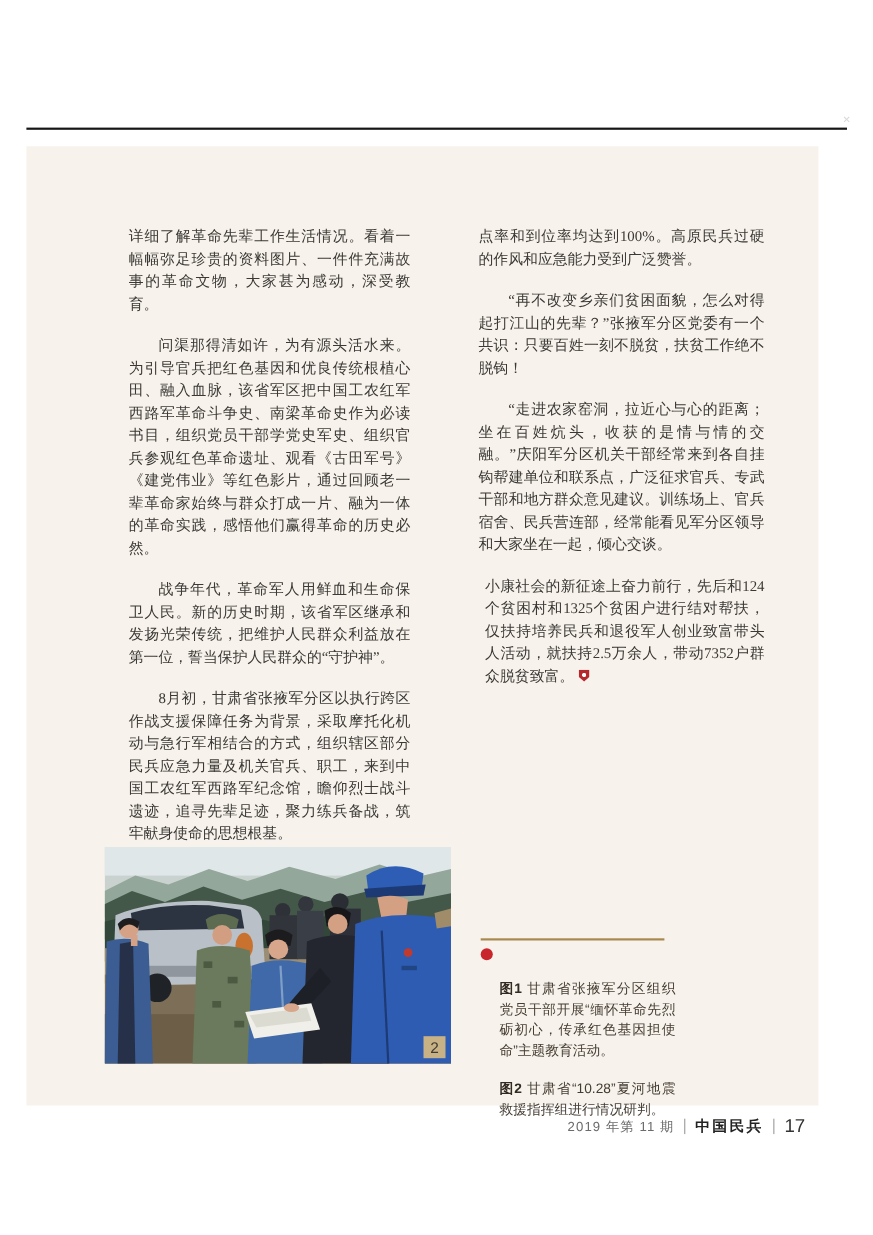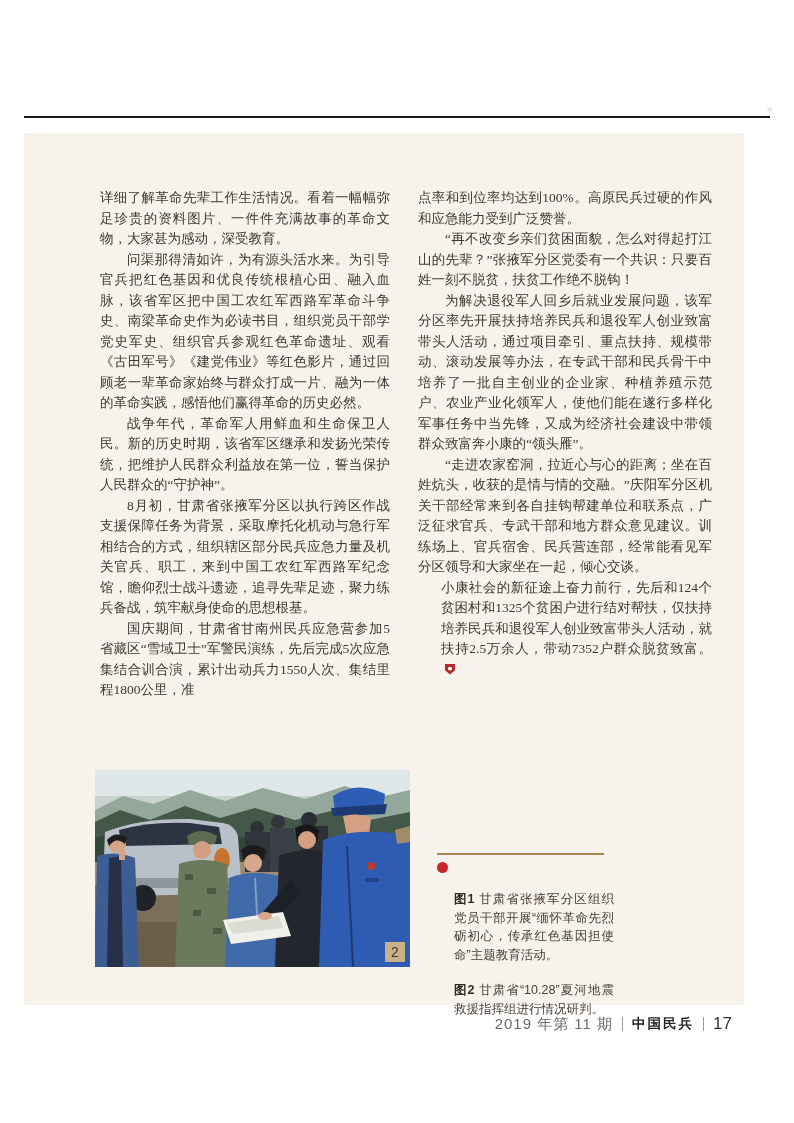--- a/index.html
+++ b/index.html
@@ -8,21 +8,21 @@
   .page{position:relative;width:794px;height:1123px;background:#ffffff;}
 
   .top-rule{position:absolute;left:24px;top:116px;width:746px;height:2px;background:#161616;}
   .print-mark{position:absolute;left:766px;top:105px;font-size:9px;color:#d8d8d8;
               font-family:"DejaVu Sans",sans-serif;}
 
   .panel{position:absolute;left:24px;top:133px;width:720px;height:872px;background:#f7f3ec;}
 
   .col{position:absolute;color:#3b3835;font-size:13.5px;line-height:20.5px;
        text-align:justify;text-justify:inter-character;}
-  .col p{margin:0;}
+  .col p{margin:17px;}
   .col p.fi{text-indent:2em;}
   .col p.bi{margin-left:23px;}
   #left-col{left:100px;top:188px;width:290px;}
   #right-col{left:418px;top:188px;width:294px;}
 
   .endmark{display:inline-block;width:10px;height:11px;margin-left:4px;vertical-align:-1px;
            background:radial-gradient(circle at 50% 42%, #ffffff 0 1.6px, #b5292e 2.2px);
            clip-path:polygon(0 0,100% 0,100% 62%,50% 100%,0 62%);}
 
   .photo{position:absolute;left:95px;top:770px;width:315px;height:197px;overflow:hidden;}
@@ -34,21 +34,21 @@
   .caption-area{position:absolute;left:437px;top:853px;width:194px;}
   .caption-rule{width:167px;height:2px;background:#a9884f;}
   .caption-bullet{width:11px;height:11px;border-radius:50%;background:#c9252c;margin-top:7px;}
   .captions{margin-top:13px;font-family:"Liberation Sans","DejaVu Sans",sans-serif;
             font-size:12.5px;line-height:18.5px;color:#453d33;text-align:justify;}
   .captions p{margin:17px;}
   .captions b{color:#322b24;}
 
   .footer{position:absolute;top:1014px;right:62px;display:flex;align-items:center;gap:9px;
           font-family:"Liberation Sans","DejaVu Sans",sans-serif;}
-  .footer .issue{font-size:15px;color:#6b6b6b;letter-spacing:1px;}
+  .footer .issue{font-size:12px;color:#6b6b6b;letter-spacing:1px;}
   .footer .sep{width:1px;height:14px;background:#9a9a9a;}
   .footer .mag{font-size:13.5px;font-weight:bold;color:#232323;letter-spacing:2px;}
   .footer .pagenum{font-size:17px;color:#333333;font-family:"Liberation Sans",sans-serif;}
 </style>
 </head>
 <body>
 
 <div class="page">
 
   <div class="top-rule"></div>
@@ -59,21 +59,20 @@
   <div class="col" id="left-col">
       <p class="">详细了解革命先辈工作生活情况。看着一幅幅弥足珍贵的资料图片、一件件充满故事的革命文物，大家甚为感动，深受教育。</p>
       <p class="fi ">问渠那得清如许，为有源头活水来。为引导官兵把红色基因和优良传统根植心田、融入血脉，该省军区把中国工农红军西路军革命斗争史、南梁革命史作为必读书目，组织党员干部学党史军史、组织官兵参观红色革命遗址、观看《古田军号》《建党伟业》等红色影片，通过回顾老一辈革命家始终与群众打成一片、融为一体的革命实践，感悟他们赢得革命的历史必然。</p>
       <p class="fi ">战争年代，革命军人用鲜血和生命保卫人民。新的历史时期，该省军区继承和发扬光荣传统，把维护人民群众利益放在第一位，誓当保护人民群众的“守护神”。</p>
       <p class="fi ">8月初，甘肃省张掖军分区以执行跨区作战支援保障任务为背景，采取摩托化机动与急行军相结合的方式，组织辖区部分民兵应急力量及机关官兵、职工，来到中国工农红军西路军纪念馆，瞻仰烈士战斗遗迹，追寻先辈足迹，聚力练兵备战，筑牢献身使命的思想根基。</p>
       <p class="fi ">国庆期间，甘肃省甘南州民兵应急营参加5省藏区“雪域卫士”军警民演练，先后完成5次应急集结合训合演，累计出动兵力1550人次、集结里程1800公里，准</p>
     </div>
   <div class="col" id="right-col">
       <p class="">点率和到位率均达到100%。高原民兵过硬的作风和应急能力受到广泛赞誉。</p>
       <p class="fi ">“再不改变乡亲们贫困面貌，怎么对得起打江山的先辈？”张掖军分区党委有一个共识：只要百姓一刻不脱贫，扶贫工作绝不脱钩！</p>
-      <p class="fi ">为解决退役军人回乡后就业发展问题，该军分区率先开展扶持培养民兵和退役军人创业致富带头人活动，通过项目牵引、重点扶持、规模带动、滚动发展等办法，在专武干部和民兵骨干中培养了一批自主创业的企业家、种植养殖示范户、农业产业化领军人，使他们能在遂行多样化军事任务中当先锋，又成为经济社会建设中带领群众致富奔小康的“领头雁”。</p>
       <p class="fi ">“走进农家窑洞，拉近心与心的距离；坐在百姓炕头，收获的是情与情的交融。”庆阳军分区机关干部经常来到各自挂钩帮建单位和联系点，广泛征求官兵、专武干部和地方群众意见建议。训练场上、官兵宿舍、民兵营连部，经常能看见军分区领导和大家坐在一起，倾心交谈。</p>
       <p class="bi">小康社会的新征途上奋力前行，先后和124个贫困村和1325个贫困户进行结对帮扶，仅扶持培养民兵和退役军人创业致富带头人活动，就扶持2.5万余人，带动7352户群众脱贫致富。<span class="endmark"></span></p>
     </div>
 
   <div class="photo">
     <svg viewBox="0 0 315 197" width="315" height="197">
 
       <rect x="0" y="0" width="315" height="197" fill="#c9d2cf"></rect>
       <rect x="0" y="0" width="315" height="26" fill="#e0e7e9"></rect>
 

